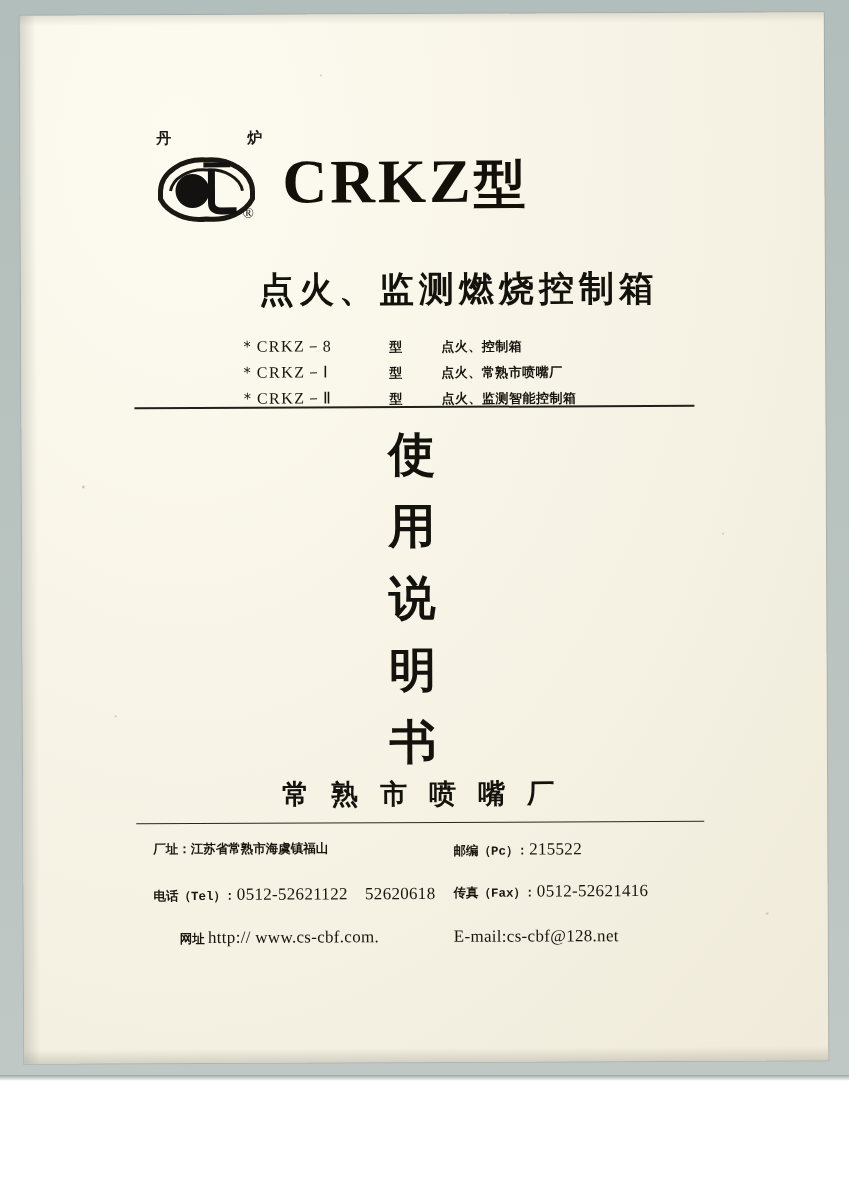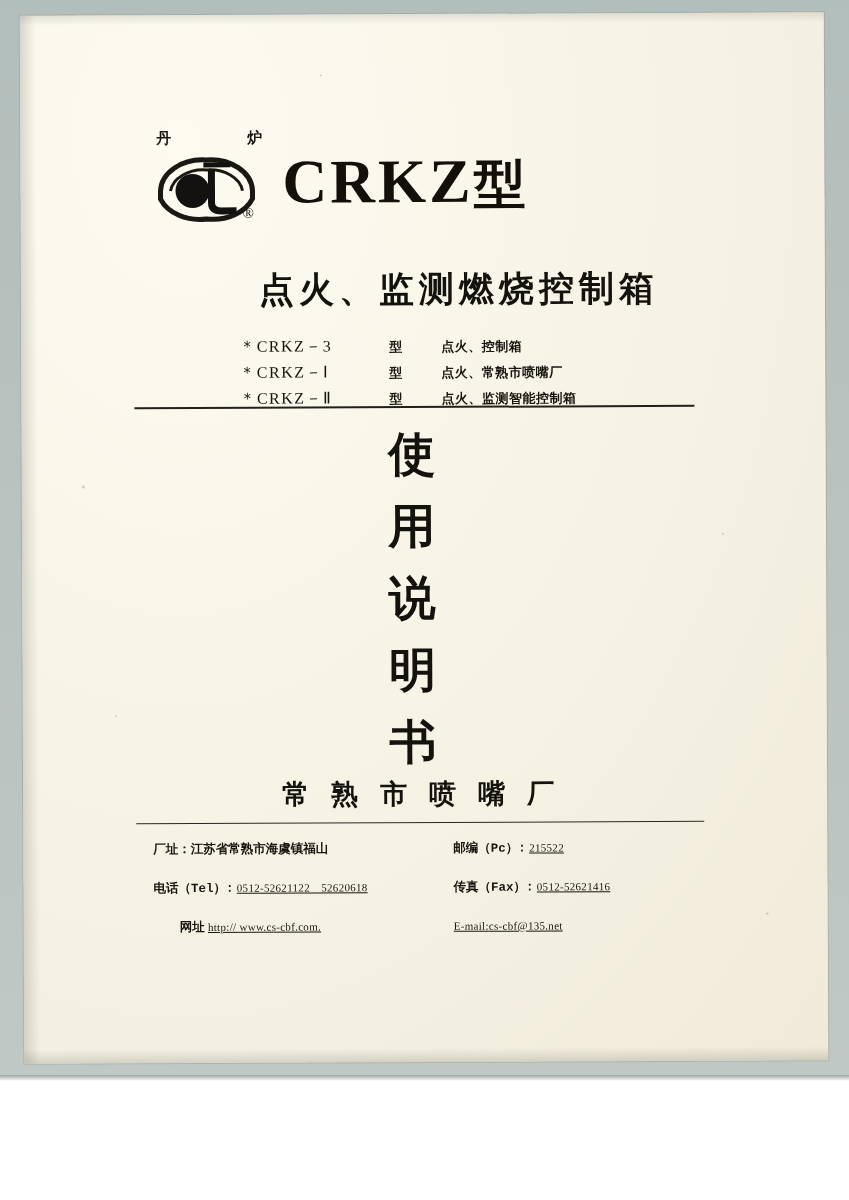--- a/index.html
+++ b/index.html
@@ -259,23 +259,22 @@
   .f-right {
     width: 250px;
   }
   .cnlabel {
     font-family: Liberation Mono, monospace;
     font-size: 12.5px;
     font-weight: 700;
   }
   .latin {
     font-family: "Liberation Serif", serif;
-    font-size: 11px;
+    font-size: 17px;
     letter-spacing: 0.3px;
-    text-decoration: underline;
   }
   .footer-row.last {
     padding-left: 26px;
   }
   .footer-row.last .f-left { width: 274px; }
 </style>
 </head>
 <body>
 
 <div id="page">
@@ -312,21 +311,21 @@
       </div>
 
       <div class="main-title">
         <span>CRKZ</span><span class="cn">型</span>
       </div>
 
       <div class="subtitle">点火、监测燃烧控制箱</div>
 
       <div class="models">
         <div class="model-row">
-          <span class="model-code">＊CRKZ－3</span>
+          <span class="model-code">＊CRKZ－8</span>
           <span class="model-type">型</span>
           <span class="model-desc">点火、控制箱</span>
         </div>
         <div class="model-row">
           <span class="model-code">＊CRKZ－Ⅰ</span>
           <span class="model-type">型</span>
           <span class="model-desc">点火、常熟市喷嘴厂</span>
         </div>
         <div class="model-row">
           <span class="model-code">＊CRKZ－Ⅱ</span>
@@ -367,20 +366,20 @@
             <span class="cnlabel">传真（Fax）:</span>
             <span class="latin">0512-52621416</span>
           </div>
         </div>
         <div class="footer-row last">
           <div class="f-left">
             <span class="cnlabel">网址</span>
             <span class="latin">http:// www.cs-cbf.com.</span>
           </div>
           <div class="f-right">
-            <span class="latin">E-mail:</span><span class="latin">cs-cbf@135.net</span>
+            <span class="latin">E-mail:</span><span class="latin">cs-cbf@128.net</span>
           </div>
         </div>
       </div>
 
     </div>
   </div>
 </div>
 
 </body></html>

